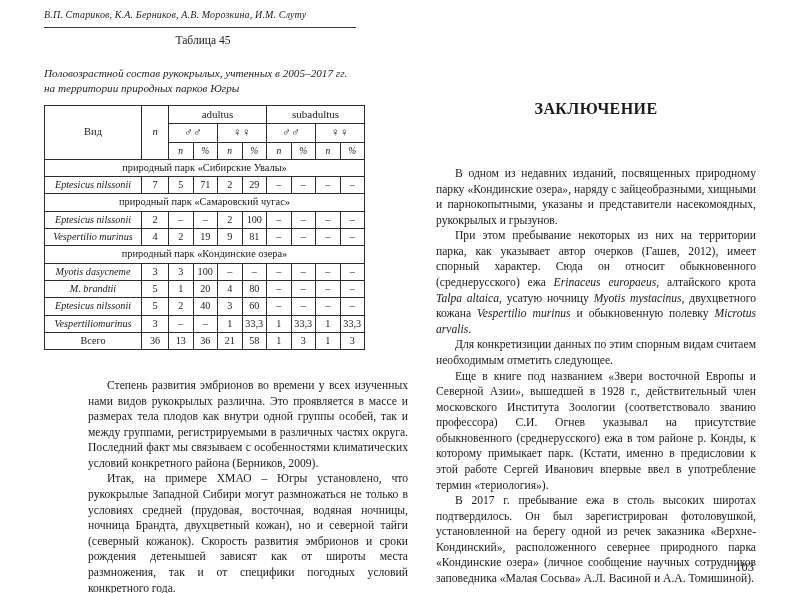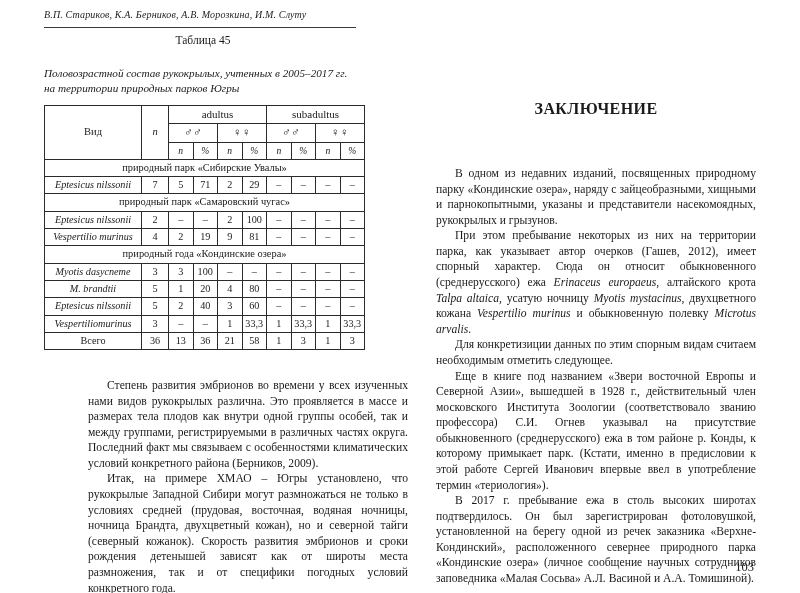--- a/index.html
+++ b/index.html
@@ -264,21 +264,21 @@
             <td class="num">2</td>
             <td class="num">19</td>
             <td class="num">9</td>
             <td class="num">81</td>
             <td class="num">–</td>
             <td class="num">–</td>
             <td class="num">–</td>
             <td class="num">–</td>
           </tr>
           <tr>
-            <td class="park-row" colspan="10">природный года «Кондинские озера»</td>
+            <td class="park-row" colspan="10">природный парк «Кондинские озера»</td>
           </tr>
           <tr>
             <td class="species">Myotis dasycneme</td>
             <td class="num">3</td>
             <td class="num">3</td>
             <td class="num">100</td>
             <td class="num">–</td>
             <td class="num">–</td>
             <td class="num">–</td>
             <td class="num">–</td>

